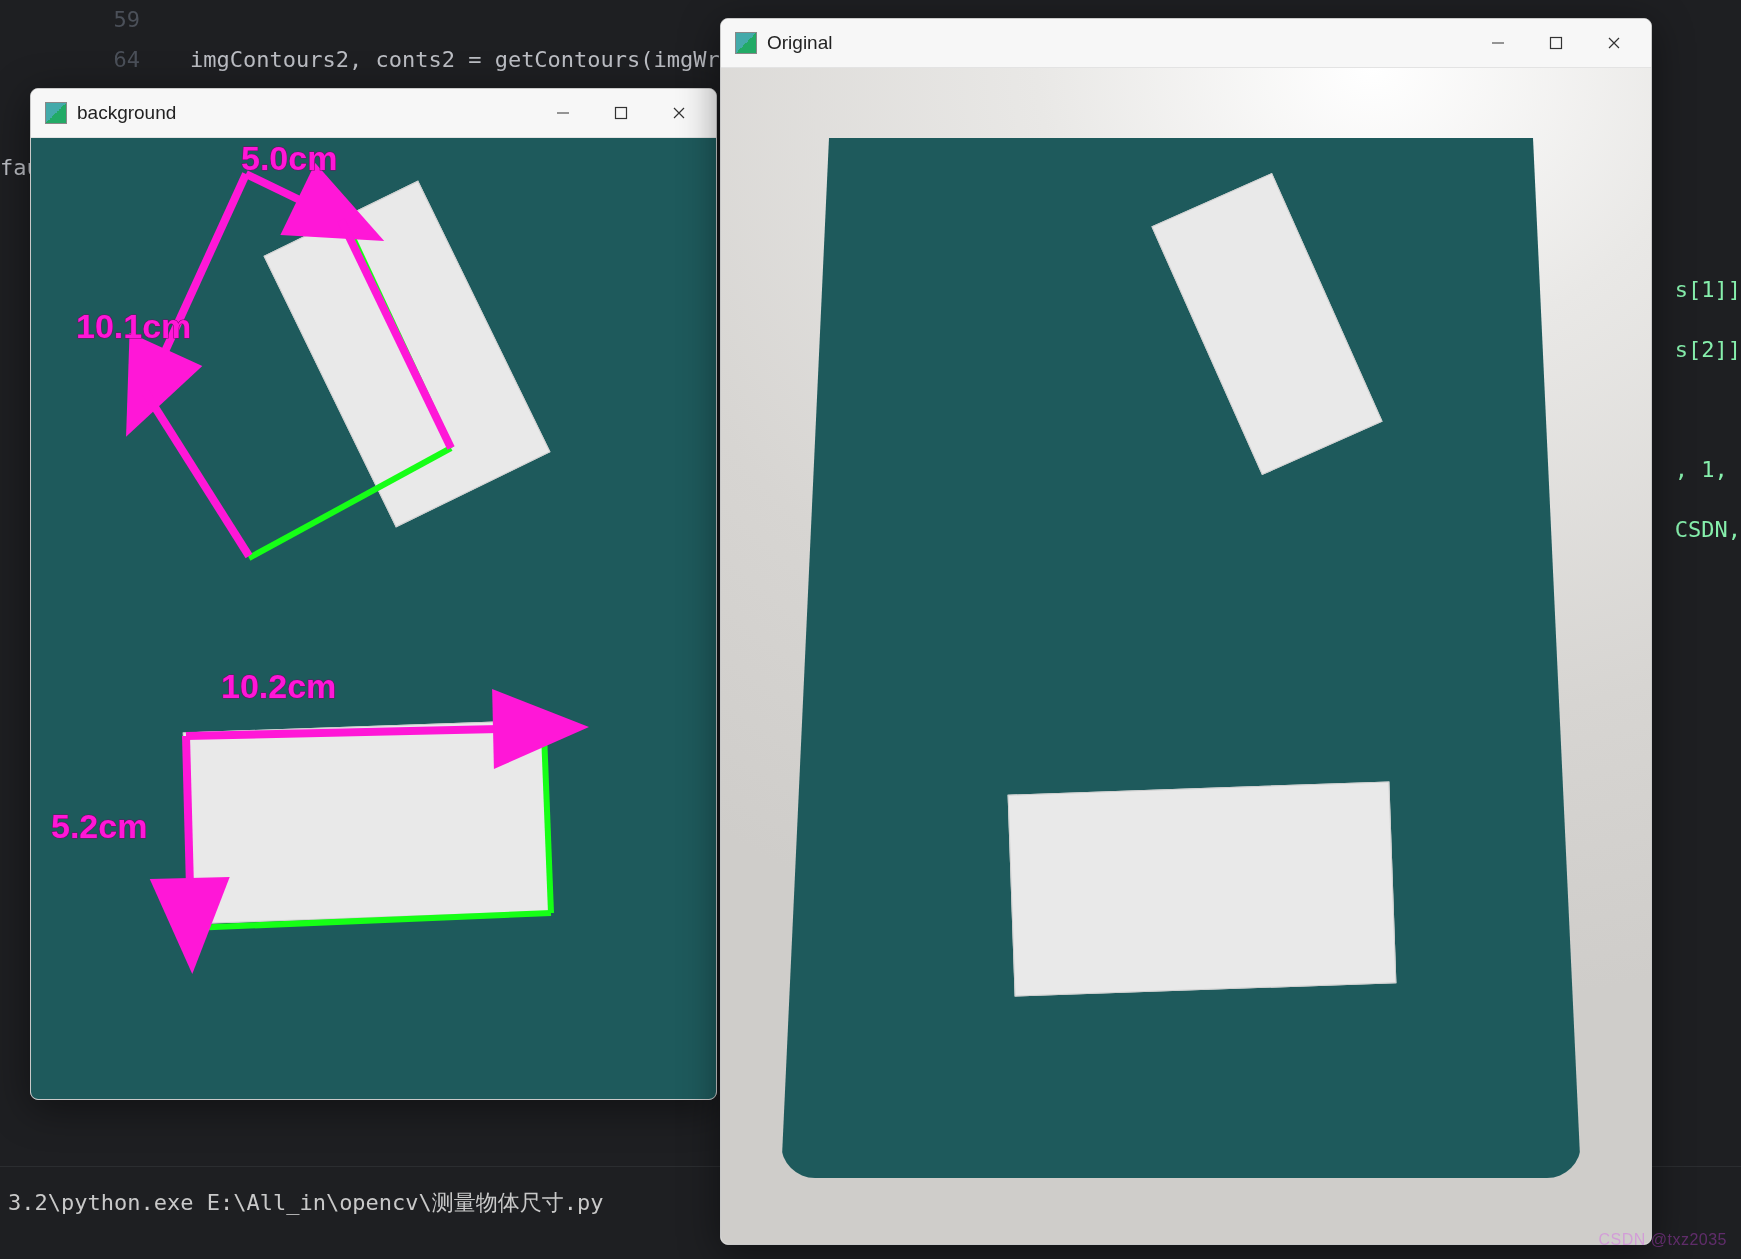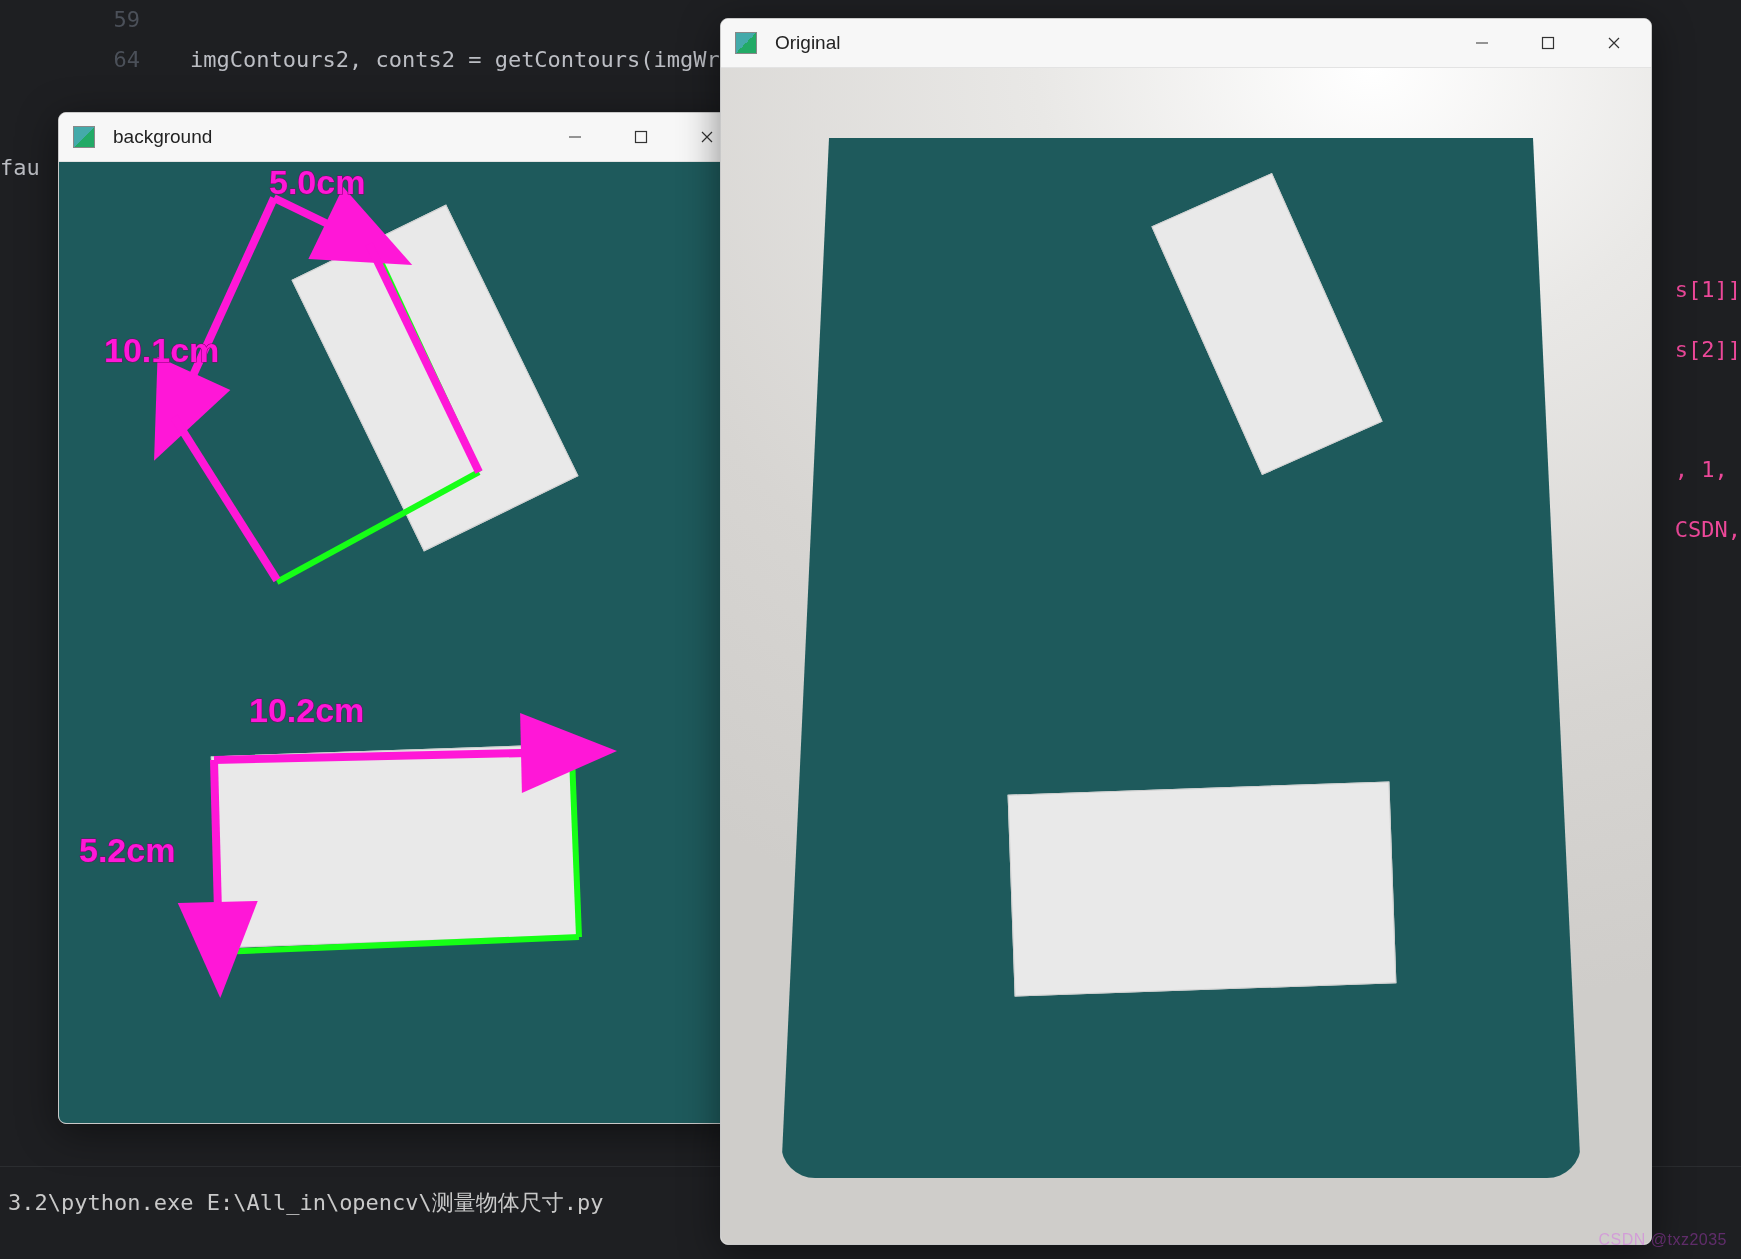--- a/index.html
+++ b/index.html
@@ -7,30 +7,30 @@
   .code-bg{position:absolute;inset:0;background:#1e1f22;font-family:Consolas,monospace;
     font-size:22px;line-height:40px;color:#bcbec4;}
   .gutter{position:absolute;left:0;top:0;width:170px;height:100%;color:#4b5059;
     text-align:right;padding-right:30px;box-sizing:border-box;}
   .gutter div{height:40px;}
   .code{position:absolute;left:190px;top:0;right:0;white-space:pre;} .code .num{color:#6897bb;}
   .code .fn{color:#bcbec4;} .code .par{color:#aa4926;}
   .term{position:absolute;left:0;bottom:0;right:0;height:60px;
     background:#1e1f22;border-top:1px solid #2b2d30;padding:16px 8px;
     font-family:Consolas,monospace;font-size:22px;color:#c9c9c9;}
-  .right-snips{position:absolute;right:0;top:260px;color:#ec4899;
+  .right-snips{position:absolute;right:0;top:260px;color:#86efac;
     font-family:Consolas,monospace;font-size:22px;line-height:60px;text-align:left;}
   .right-snips div{white-space:pre;}
 
   
   .os-window{position:absolute;background:#fff;border:1px solid #c9c9c9;
     border-radius:8px;box-shadow:0 8px 40px rgba(0,0,0,.45);
     display:flex;flex-direction:column;overflow:hidden;}
   .titlebar{height:48px;display:flex;align-items:center;padding:0 8px;
-    background:#f7f7f7;border-bottom:1px solid #e3e3e3;user-select:none;gap:8px;}
+    background:#f7f7f7;border-bottom:1px solid #e3e3e3;user-select:none;}
   .titlebar .app-icon{width:20px;height:20px;margin:0 10px 0 6px;
     background:linear-gradient(135deg,#4aa 0 50%,#2a6 50% 100%);
     border:1px solid #888;}
   .titlebar .title{font-size:19px;color:#222;flex:0 0 auto;}
   .titlebar .spacer{flex:1 1 auto;}
   .win-btn{width:58px;height:48px;display:flex;align-items:center;
     justify-content:center;color:#333;}
   .win-btn svg{width:14px;height:14px;stroke:#333;stroke-width:1.2;fill:none;}
   .client{flex:1 1 auto;position:relative;}
 
@@ -69,21 +69,21 @@
     <div style="height:60px"></div>
     <div>, 1,</div>
     <div>CSDN,</div>
   </div>
   <div style="position:absolute;left:0;top:148px;color:#bcbec4;font-size:22px;">fau</div>
   <div class="term">
     <span>3.2\python.exe  E:\All_in\opencv\测量物体尺寸.py</span>
   </div>
 </div>
 
-<div class="os-window" style="left:30px;top:112px;width:685px;height:1010px;margin-left:28px;">
+<div class="os-window" style="left:30px;top:88px;width:685px;height:1010px;">
   <div class="titlebar">
     <span class="app-icon"></span>
     <span class="title">background</span>
     <span class="spacer"></span>
     <span class="win-btn">
       <svg viewBox="0 0 14 14">
           <path d="M1 7 H13"></path>
         </svg>
       </span>
     <span class="win-btn">

